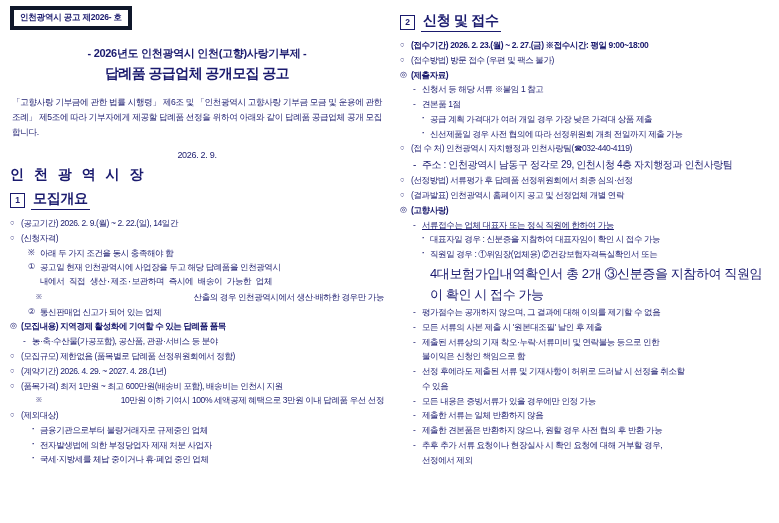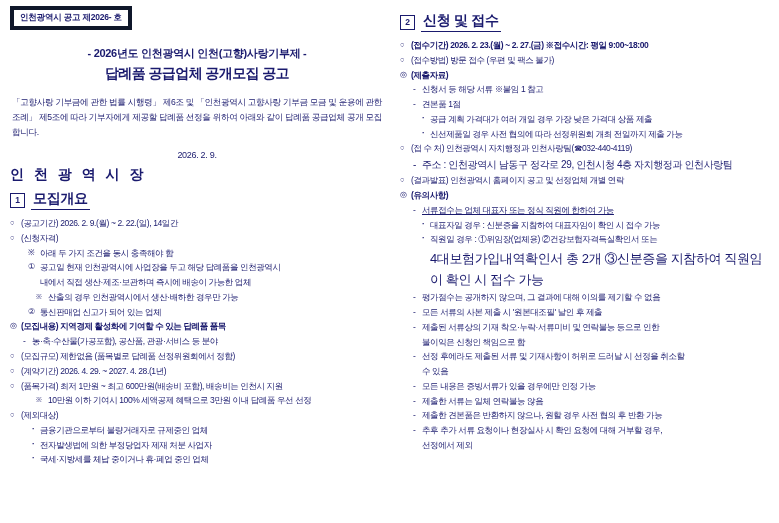--- a/index.html
+++ b/index.html
@@ -131,21 +131,21 @@
     top: 0;
   }
   .lv3 { padding-left: 30px; font-size: 8px; }
   .lv3::before {
     content: attr(data-marker);
     position: absolute;
     left: 18px;
     top: 0;
     font-size: 8px;
   }
-  .lv4 { padding-left: 38px; font-size: 7.6px; }
+  .lv4 { padding-left: 38px; font-size: 7.6px; text-align: right; }
   .lv4::before {
     content: "※";
     position: absolute;
     left: 26px;
     top: 0;
     font-size: 7px;
   }
   .plain-indent { padding-left: 22px; font-size: 7.8px; }
   .bullet-dot { padding-left: 30px; font-size: 7.7px; position: relative; }
   .bullet-dot::before {
@@ -179,21 +179,21 @@
     <div class="section-head">
       <div class="section-num">1</div>
       <div class="section-title">모집개요</div>
     </div>
 
     <ul class="items">
       <li class="item lv1">(공고기간) 2026. 2. 9.(월) ~ 2. 22.(일), 14일간</li>
       <li class="item lv1">(신청자격)</li>
       <li class="item lv3" data-marker="※">아래 두 가지 조건을 동시 충족해야 함</li>
       <li class="item lv3" data-marker="①">공고일 현재 인천광역시에 사업장을 두고 해당 답례품을 인천광역시</li>
-      <li class="item plain-indent" style="padding-left:30px;">내에서 직접 생산·제조·보관하며 즉시에 배송이 가능한 업체</li>
+      <li class="item plain-indent" style="padding-left:30px;font-family:Liberation Mono, monospace;">내에서 직접 생산·제조·보관하며 즉시에 배송이 가능한 업체</li>
       <li class="item lv4">산출의 경우 인천광역시에서 생산·배하한 경우만 가능</li>
       <li class="item lv3" data-marker="②">통신판매업 신고가 되어 있는 업체</li>
       <li class="item lv1b">(모집내용) 지역경제 활성화에 기여할 수 있는 답례품 품목</li>
       <li class="item lv2">농·축·수산물(가공포함), 공산품, 관광·서비스 등 분야</li>
       <li class="item lv1">(모집규모) 제한없음 (품목별로 답례품 선정위원회에서 정함)</li>
       <li class="item lv1">(계약기간) 2026. 4. 29. ~ 2027. 4. 28.(1년)</li>
       <li class="item lv1">(품목가격) 최저 1만원 ~ 최고 600만원(배송비 포함), 배송비는 인천시 지원</li>
       <li class="item lv4">10만원 이하 기여시 100% 세액공제 혜택으로 3만원 이내 답례품 우선 선정</li>
       <li class="item lv1">(제외대상)</li>
       <li class="item bullet-dot">금융기관으로부터 불량거래자로 규제중인 업체</li>
@@ -212,33 +212,34 @@
     <ul class="items">
       <li class="item lv1 b tight">(접수기간) 2026. 2. 23.(월) ~ 2. 27.(금) ※접수시간: 평일 9:00~18:00</li>
       <li class="item lv1">(접수방법) 방문 접수 (우편 및 팩스 불가)</li>
       <li class="item lv1b">(제출자료)</li>
       <li class="item lv2">신청서 등 해당 서류   ※붙임 1 참고</li>
       <li class="item lv2">견본품 1점</li>
       <li class="item bullet-dot">공급 계획 가격대가 여러 개일 경우 가장 낮은 가격대 상품 제출</li>
       <li class="item bullet-dot">신선제품일 경우 사전 협의에 따라 선정위원회 개최 전일까지 제출 가능</li>
       <li class="item lv1">(접 수 처) 인천광역시 자치행정과 인천사랑팀(☎032-440-4119)</li>
       <li class="item lv2" style="font-size:10px;">주소 : 인천광역시 남동구 정각로 29, 인천시청 4층 자치행정과 인천사랑팀</li>
+      <li class="item lv1">(선정방법) 서류평가 후 답례품 선정위원회에서 최종 심의·선정</li>
       <li class="item lv1">(결과발표) 인천광역시 홈페이지 공고 및 선정업체 개별 연락</li>
-      <li class="item lv1b">(유의사항)</li>
+      <li class="item lv1b">(고향사랑)</li>
       <li class="item lv2 u">서류접수는 업체 대표자 또는 정식 직원에 한하여 가능</li>
       <li class="item bullet-dot">대표자일 경우 : 신분증을 지참하여 대표자임이 확인 시 접수 가능</li>
       <li class="item bullet-dot">직원일 경우 : ①위임장(업체용) ②건강보험자격득실확인서 또는</li>
       <li class="item plain-indent" style="padding-left:30px;font-size:13px;">4대보험가입내역확인서 총 2개  ③신분증을 지참하여 직원임이 확인 시 접수 가능</li>
       <li class="item lv2">평가점수는 공개하지 않으며, 그 결과에 대해 이의를 제기할 수 없음</li>
       <li class="item lv2">모든 서류의 사본 제출 시 '원본대조필' 날인 후 제출</li>
       <li class="item lv2">제출된 서류상의 기재 착오·누락·서류미비 및 연락불능 등으로 인한</li>
       <li class="item plain-indent">불이익은 신청인 책임으로 함</li>
       <li class="item lv2">선정 후에라도 제출된 서류 및 기재사항이 허위로 드러날 시 선정을 취소할</li>
       <li class="item plain-indent">수 있음</li>
       <li class="item lv2">모든 내용은 증빙서류가 있을 경우에만 인정 가능</li>
-      <li class="item lv2">제출한 서류는 일체 연락불능 않음</li>
+      <li class="item lv2">제출한 서류는 일체 반환하지 않음</li>
       <li class="item lv2">제출한 견본품은 반환하지 않으나, 원할 경우 사전 협의 후 반환 가능</li>
       <li class="item lv2">추후 추가 서류 요청이나 현장실사 시 확인 요청에 대해 거부할 경우,</li>
       <li class="item plain-indent">선정에서 제외</li>
     </ul>
   </div>
 
 </div>
 
 </body></html>

